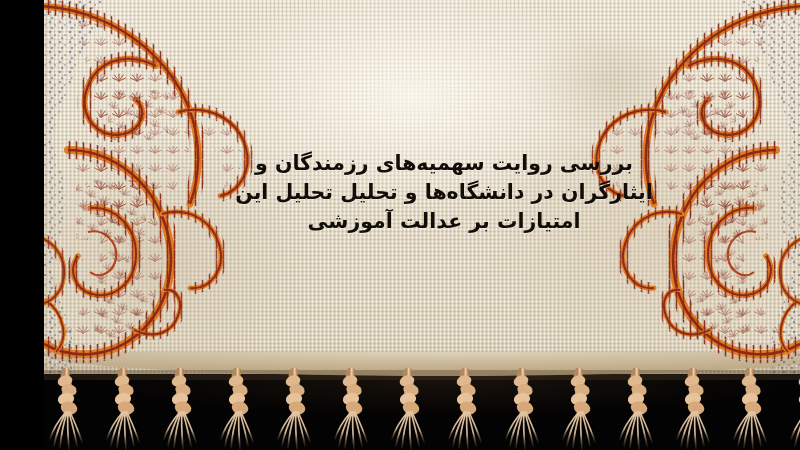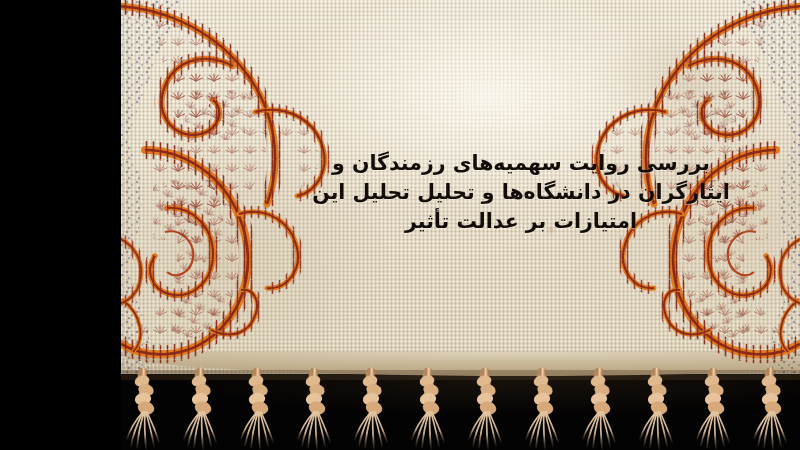--- a/index.html
+++ b/index.html
@@ -1,21 +1,21 @@
 <!DOCTYPE html>
 <html lang="fa" dir="rtl"><head>
 <meta charset="utf-8">
 <title>Pateh Title Card</title>
 <style>
   html,body{margin:0;padding:0;background:#000;}
   *{box-sizing:border-box;}
 
   .stage{
     position:relative;
-    width:679px;height:450px;
+    width:756px;height:450px;
     overflow:hidden;
     background:#000000;
     font-family:"DejaVu Sans", sans-serif;
   }
 
   
   .fabric{
     position:absolute;left:0;top:0;width:800px;height:374px;
     background-color:#e3dac6;
     background-image:
@@ -252,21 +252,21 @@
         <rect x="38" y="180" width="70" height="60" fill="url(#fanfill2)"></rect>
         <rect x="70" y="90" width="60" height="50" fill="url(#fanfill2)"></rect>
         <rect x="56" y="296" width="60" height="42" fill="url(#fanfill2)"></rect>
       </g>
     </g>
   </svg>
 
   <div class="title-wrap">
     <div class="title-line">بررسی روایت سهمیه‌های رزمندگان و</div>
     <div class="title-line">ایثارگران در دانشگاه‌ها و تحلیل تحلیل این</div>
-    <div class="title-line">امتیازات بر عدالت تأثیر</div>
+    <div class="title-line">امتیازات بر عدالت آموزشی</div>
   </div>
 
   <svg class="fringe" viewBox="0 0 800 104">
     <defs>
       <linearGradient id="cordg" x1="0" y1="0" x2="1" y2="0">
         <stop offset="0%" stop-color="#b3865c"></stop>
         <stop offset="35%" stop-color="#efd1ad"></stop>
         <stop offset="70%" stop-color="#d6ab80"></stop>
         <stop offset="100%" stop-color="#a97d54"></stop>
       </linearGradient>

